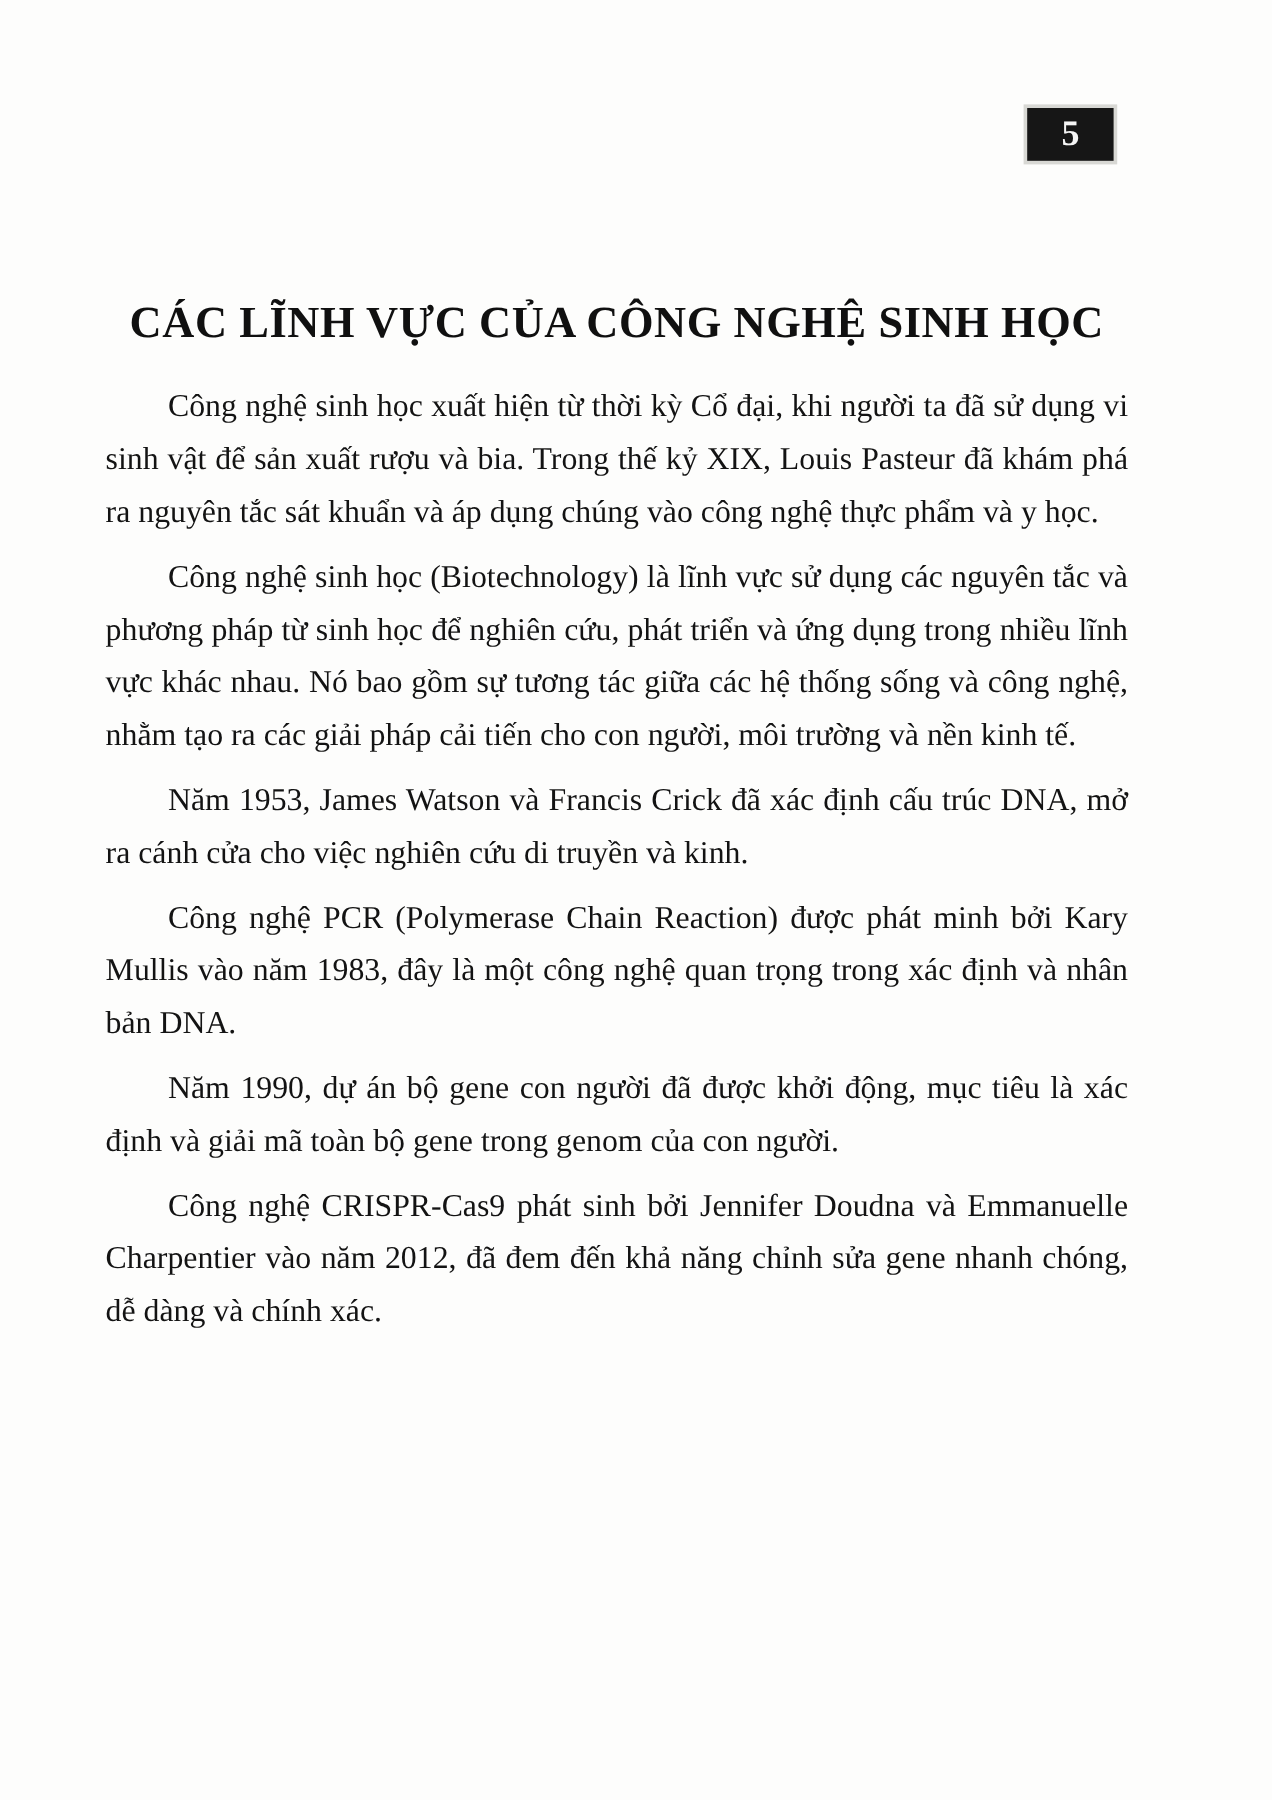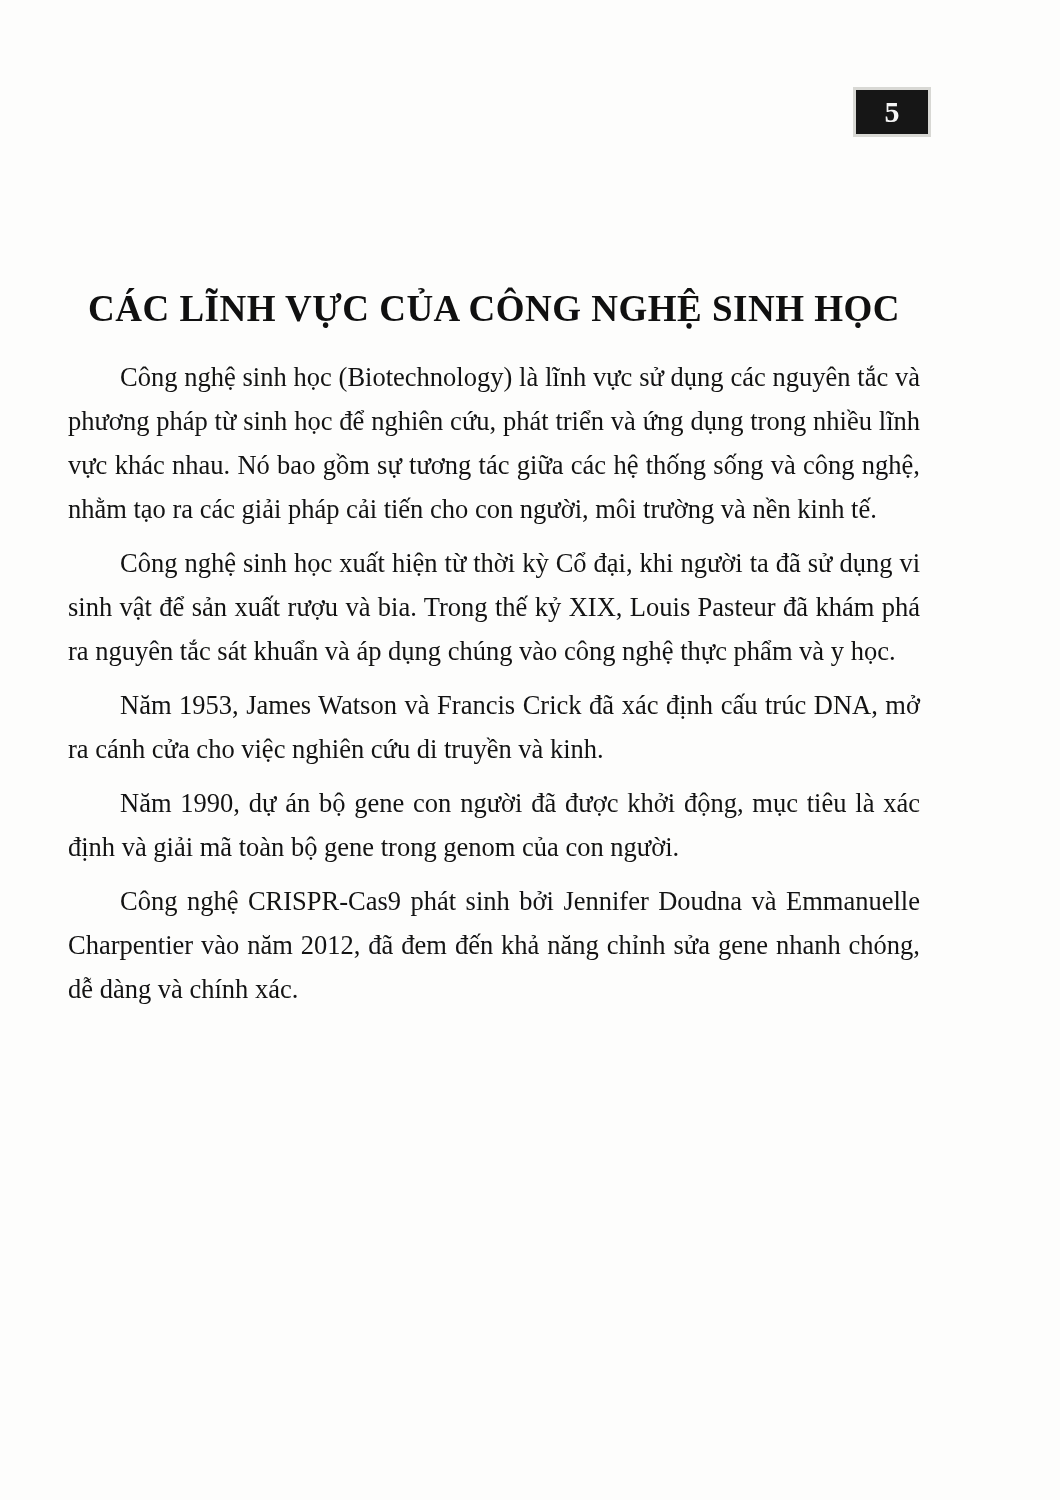--- a/index.html
+++ b/index.html
@@ -29,23 +29,22 @@
     font-size: 30px;
     font-weight: bold;
     display: flex;
     align-items: center;
     justify-content: center;
     box-shadow: 0 0 0 3px #d8d8d4;
   }
   .content {
     position: absolute;
     top: 248px;
-    left: 68px;
+    left: 88px;
     width: 852px;
-    margin-top: 39px;
   }
   .title {
     margin: 0 0 26px 0;
     font-size: 37px;
     font-weight: bold;
     letter-spacing: 0.5px;
     text-align: center;
     white-space: nowrap;
     color: #101010;
   }
@@ -63,22 +62,23 @@
 
 <div class="page">
 
   <div class="page-number">5</div>
 
   <div class="content">
 
     <h1 class="title">CÁC LĨNH VỰC CỦA CÔNG NGHỆ SINH HỌC</h1>
 
     <div class="body-text">
+      <p>Công nghệ sinh học xuất hiện từ thời kỳ Cổ đại, khi người ta đã sử dụng vi sinh vật để sản xuất rượu và bia. Trong thế kỷ XIX, Louis Pasteur đã khám phá ra nguyên tắc sát khuẩn và áp dụng chúng vào công nghệ thực phẩm và y học.</p>
       <p>Công nghệ sinh học (Biotechnology) là lĩnh vực sử dụng các nguyên tắc và phương pháp từ sinh học để nghiên cứu, phát triển và ứng dụng trong nhiều lĩnh vực khác nhau. Nó bao gồm sự tương tác giữa các hệ thống sống và công nghệ, nhằm tạo ra các giải pháp cải tiến cho con người, môi trường và nền kinh tế.</p>
-      <p>Công nghệ sinh học xuất hiện từ thời kỳ Cổ đại, khi người ta đã sử dụng vi sinh vật để sản xuất rượu và bia. Trong thế kỷ XIX, Louis Pasteur đã khám phá ra nguyên tắc sát khuẩn và áp dụng chúng vào công nghệ thực phẩm và y học.</p>
       <p>Năm 1953, James Watson và Francis Crick đã xác định cấu trúc DNA, mở ra cánh cửa cho việc nghiên cứu di truyền và kinh.</p>
+      <p>Công nghệ PCR (Polymerase Chain Reaction) được phát minh bởi Kary Mullis vào năm 1983, đây là một công nghệ quan trọng trong xác định và nhân bản DNA.</p>
       <p>Năm 1990, dự án bộ gene con người đã được khởi động, mục tiêu là xác định và giải mã toàn bộ gene trong genom của con người.</p>
       <p>Công nghệ CRISPR-Cas9 phát sinh bởi Jennifer Doudna và Emmanuelle Charpentier vào năm 2012, đã đem đến khả năng chỉnh sửa gene nhanh chóng, dễ dàng và chính xác.</p>
     </div>
 
   </div>
 
 </div>
 
 </body></html>

